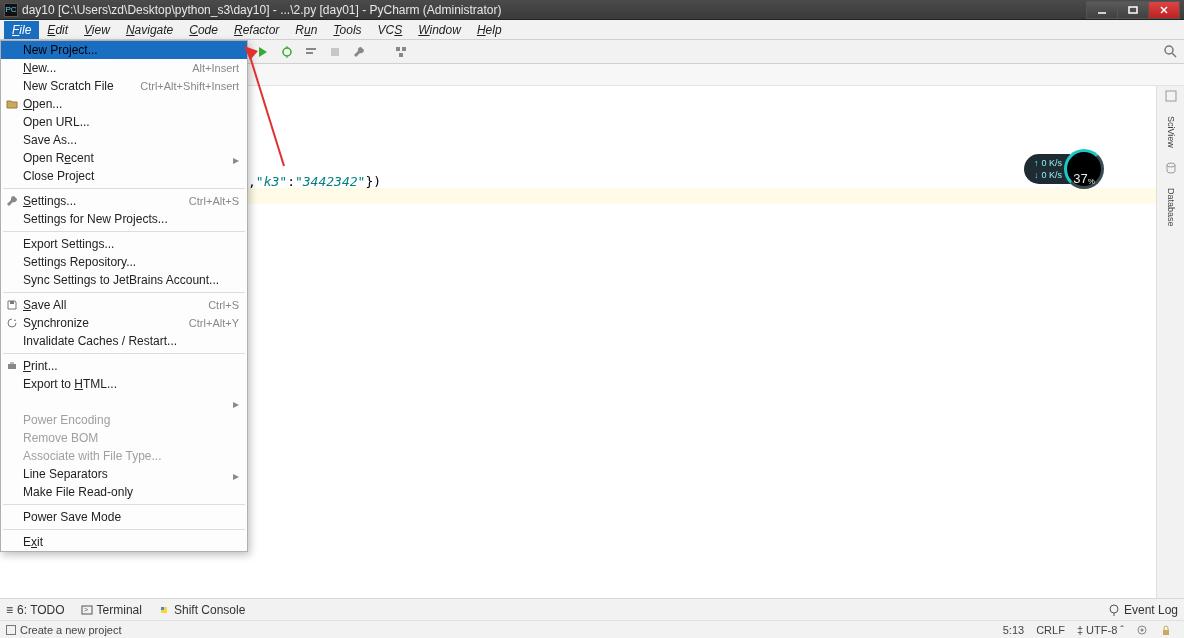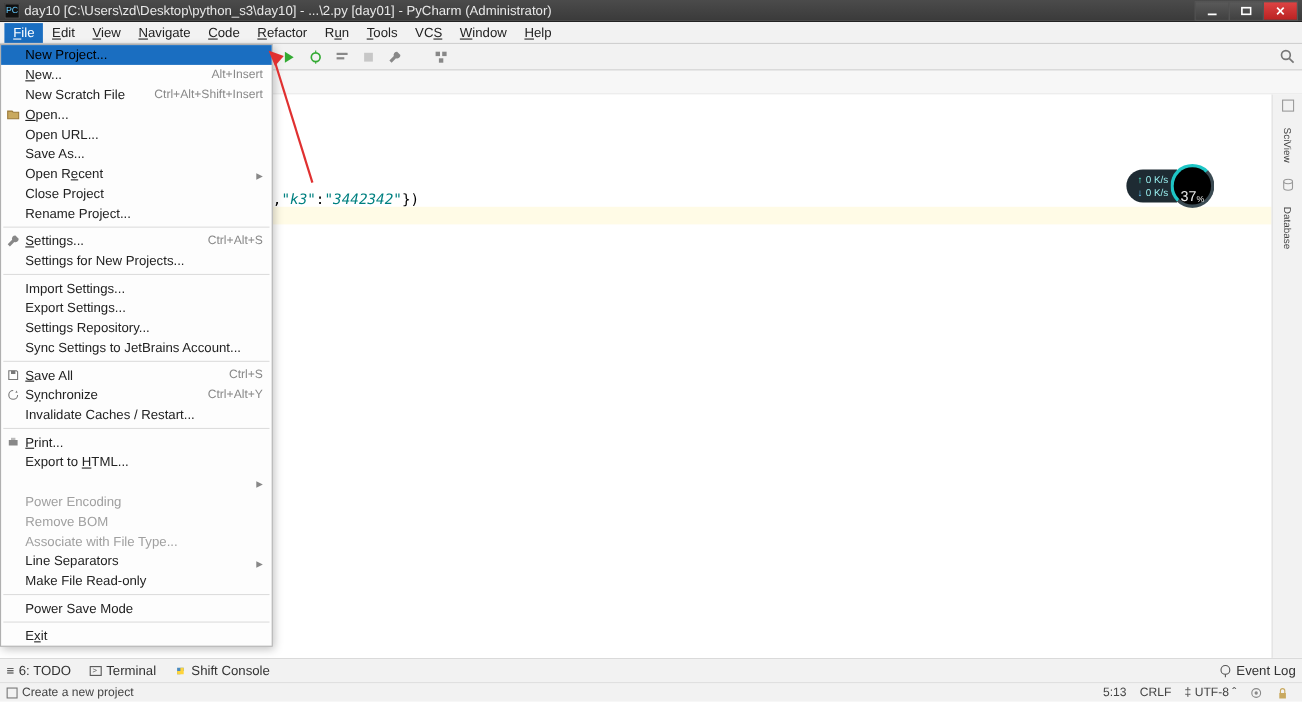--- a/index.html
+++ b/index.html
@@ -6,21 +6,21 @@
   html, body { width: 1184px; height: 638px; font-family: "Segoe UI", Tahoma, sans-serif; font-size: 12px; overflow: hidden; background: #fff; }
   
   .titlebar { height: 20px; background: linear-gradient(#4b4b4b,#3a3a3a); color: #e8e8e8; display: flex; align-items: center; padding: 0 4px; border-bottom:1px solid #222;}
   .tb-icon { width: 14px; height: 14px; background: #111; color:#6cf; font-size:8px; display:flex;align-items:center;justify-content:center; margin-right:4px; border:1px solid #555;}
   .tb-title { flex:1; font-size:12px; white-space:nowrap; overflow:hidden;}
   .tb-btns { display:flex; gap:0;}
   .tb-btn { width:32px; height:18px; display:flex;align-items:center;justify-content:center; border:1px solid #555; margin-left:-1px;}
   .tb-min {background:linear-gradient(#5a5a5a,#404040);} .tb-max{background:linear-gradient(#5a5a5a,#404040);} .tb-close{background:linear-gradient(#d44,#b22);}
   .tb-btn svg{stroke:#fff;stroke-width:1.5;fill:none;}
   
-  .menubar { height: 20px; background: #f2f2f2; border-bottom:1px solid #d0d0d0; display:flex; align-items:center; padding:0 4px; font-size:12px; color:#222;}
+  .menubar { height: 20px; background: #f2f2f2; border-bottom:1px solid #d0d0d0; display:flex; align-items:center; padding:0 4px; font-size:12px; color:#222;font-style:italic;}
   .menubar .m { padding: 2px 8px; cursor:default;}
   .menubar .m.open { background:#1a6ec1; color:#fff;}
   .menubar .m u { text-decoration: underline; }
   
   .toolbar { height: 24px; background: #f2f2f2; border-bottom:1px solid #d0d0d0; display:flex; align-items:center; padding:0 6px; gap:10px; position:relative;}
   .tb-right {position:absolute; right:6px; top:3px;}
   .tb-svg{width:14px;height:14px;}
   
   .crumbbar { height:22px; background:#f7f7f7; border-bottom:1px solid #e3e3e3;}
   
@@ -222,40 +222,34 @@
   <div class="item">
       <span class="lbl">Save As...</span>
     </div>
   <div class="item">
       <span class="lbl">Open R<u>e</u>cent</span>
       <span class="arrow">▸</span>
     </div>
   <div class="item">
       <span class="lbl">Close Project</span>
     </div>
-  <div class="item">
-      <span class="lbl">Rename Project...</span>
-    </div>
   <div class="sep"></div>
   <div class="item">
       <span class="ico">
         <svg width="12" height="12">
           <path d="M8 1a3 3 0 0 0-3 4L1 9l2 2 4-4a3 3 0 0 0 4-3z" fill="#888"></path>
         </svg>
       </span>
       <span class="lbl"><u>S</u>ettings...</span>
       <span class="sc">Ctrl+Alt+S</span>
     </div>
   <div class="item">
       <span class="lbl">Settings for New Projects...</span>
     </div>
   <div class="sep"></div>
-  <div class="item">
-      <span class="lbl">Import Settings...</span>
-    </div>
   <div class="item">
       <span class="lbl">Export Settings...</span>
     </div>
   <div class="item">
       <span class="lbl">Settings Repository...</span>
     </div>
   <div class="item">
       <span class="lbl">Sync Settings to JetBrains Account...</span>
     </div>
   <div class="sep"></div>

